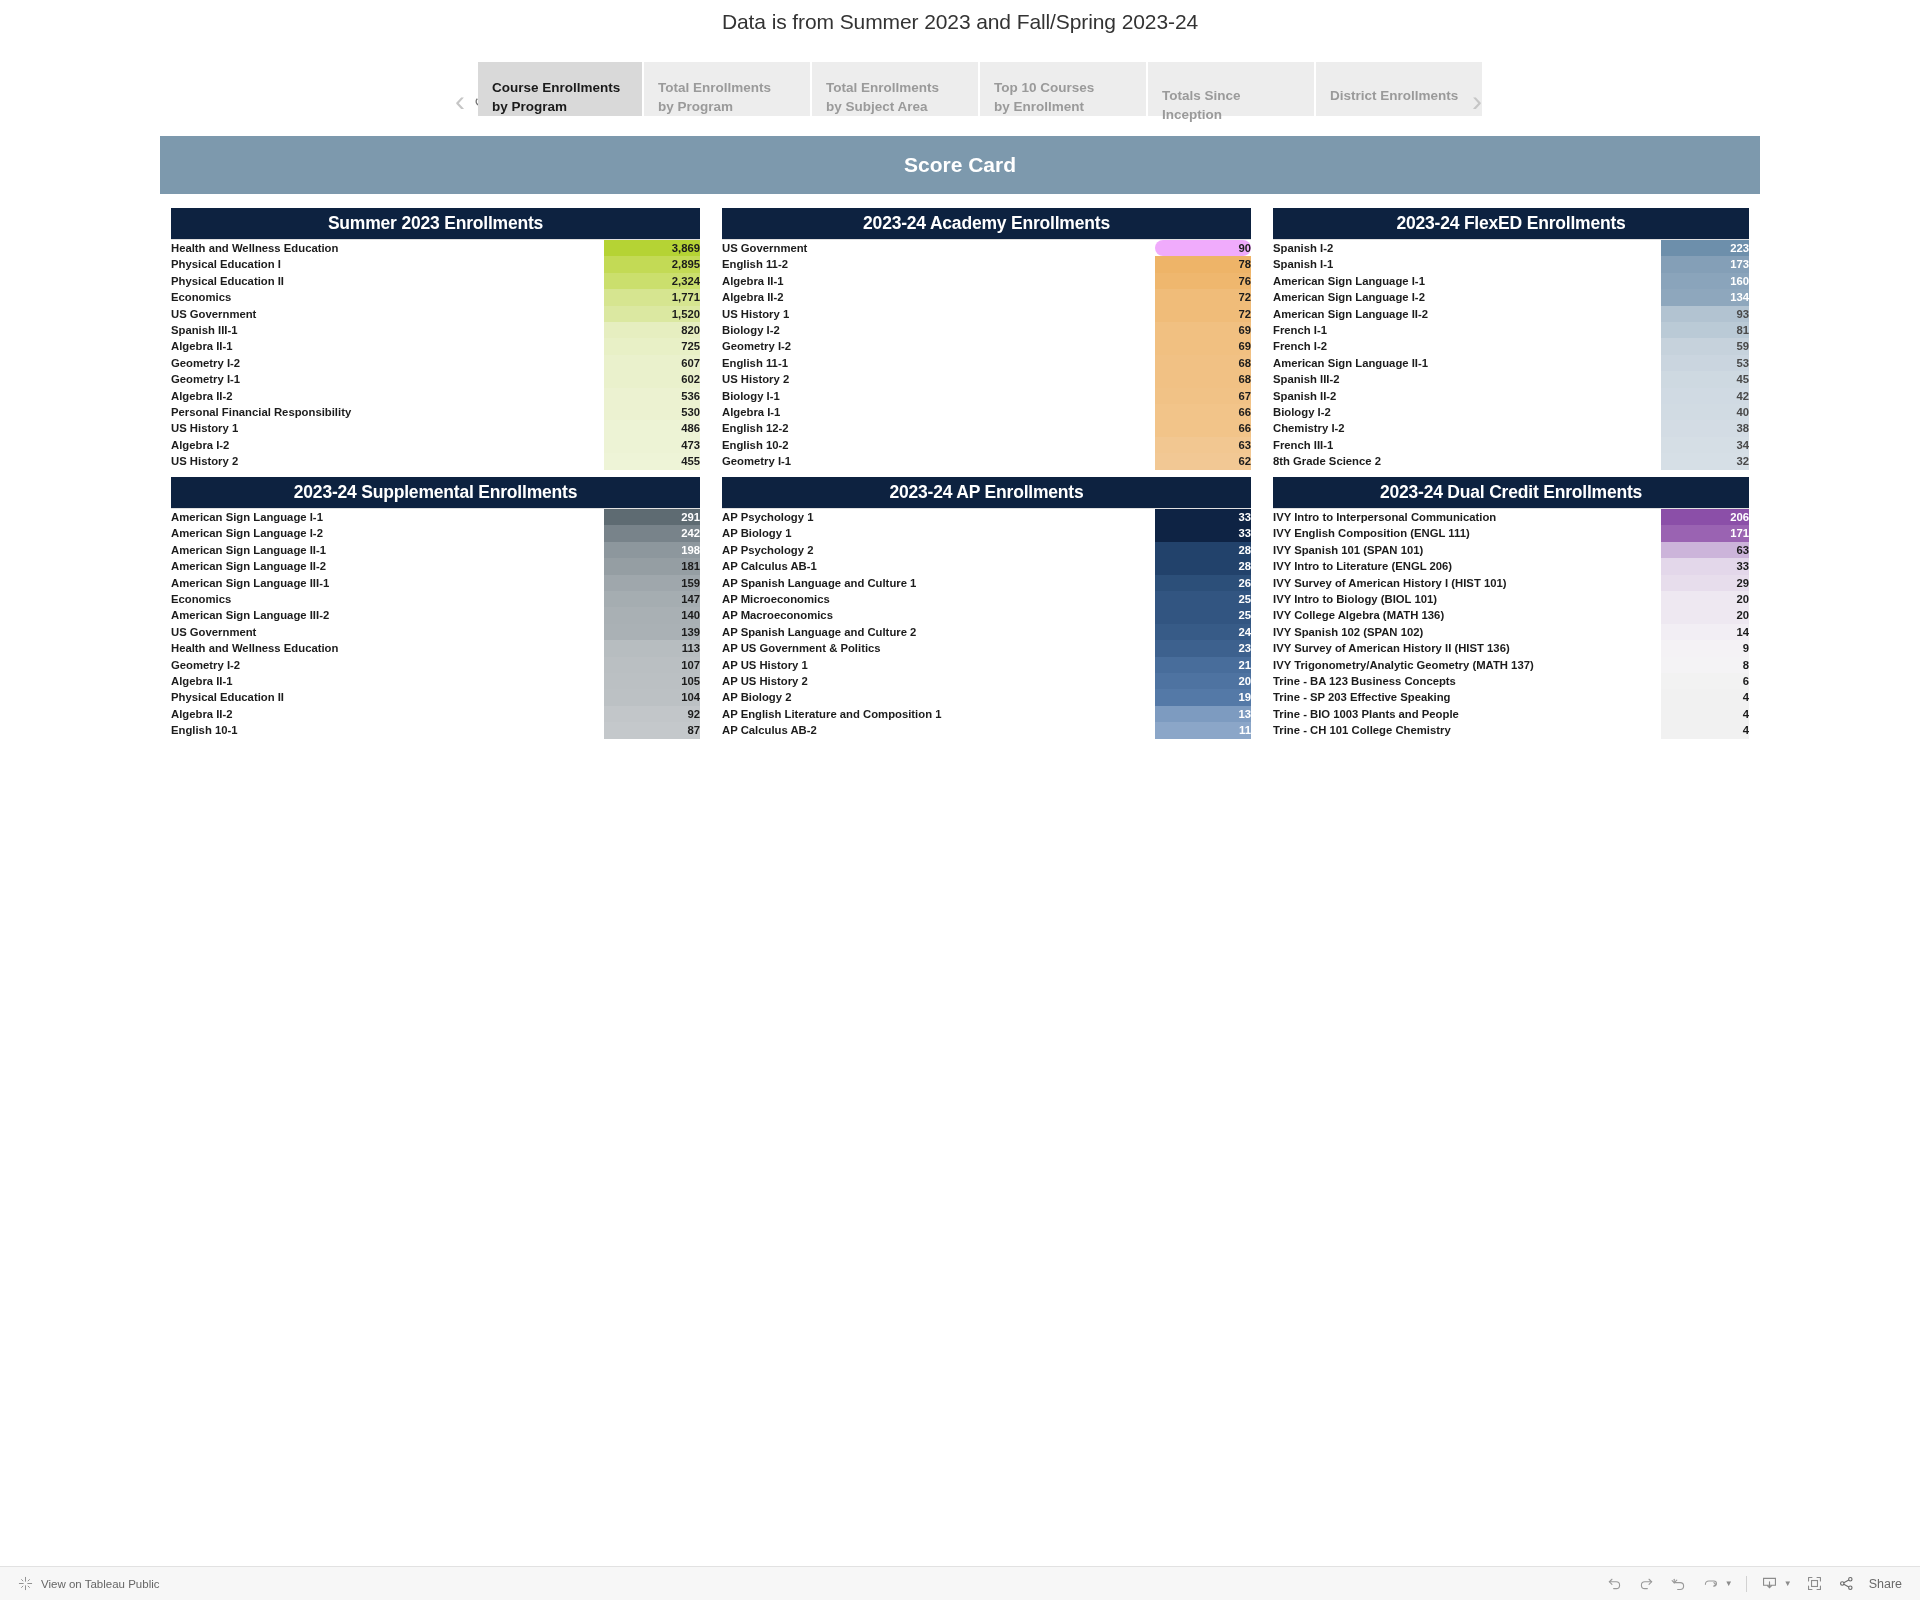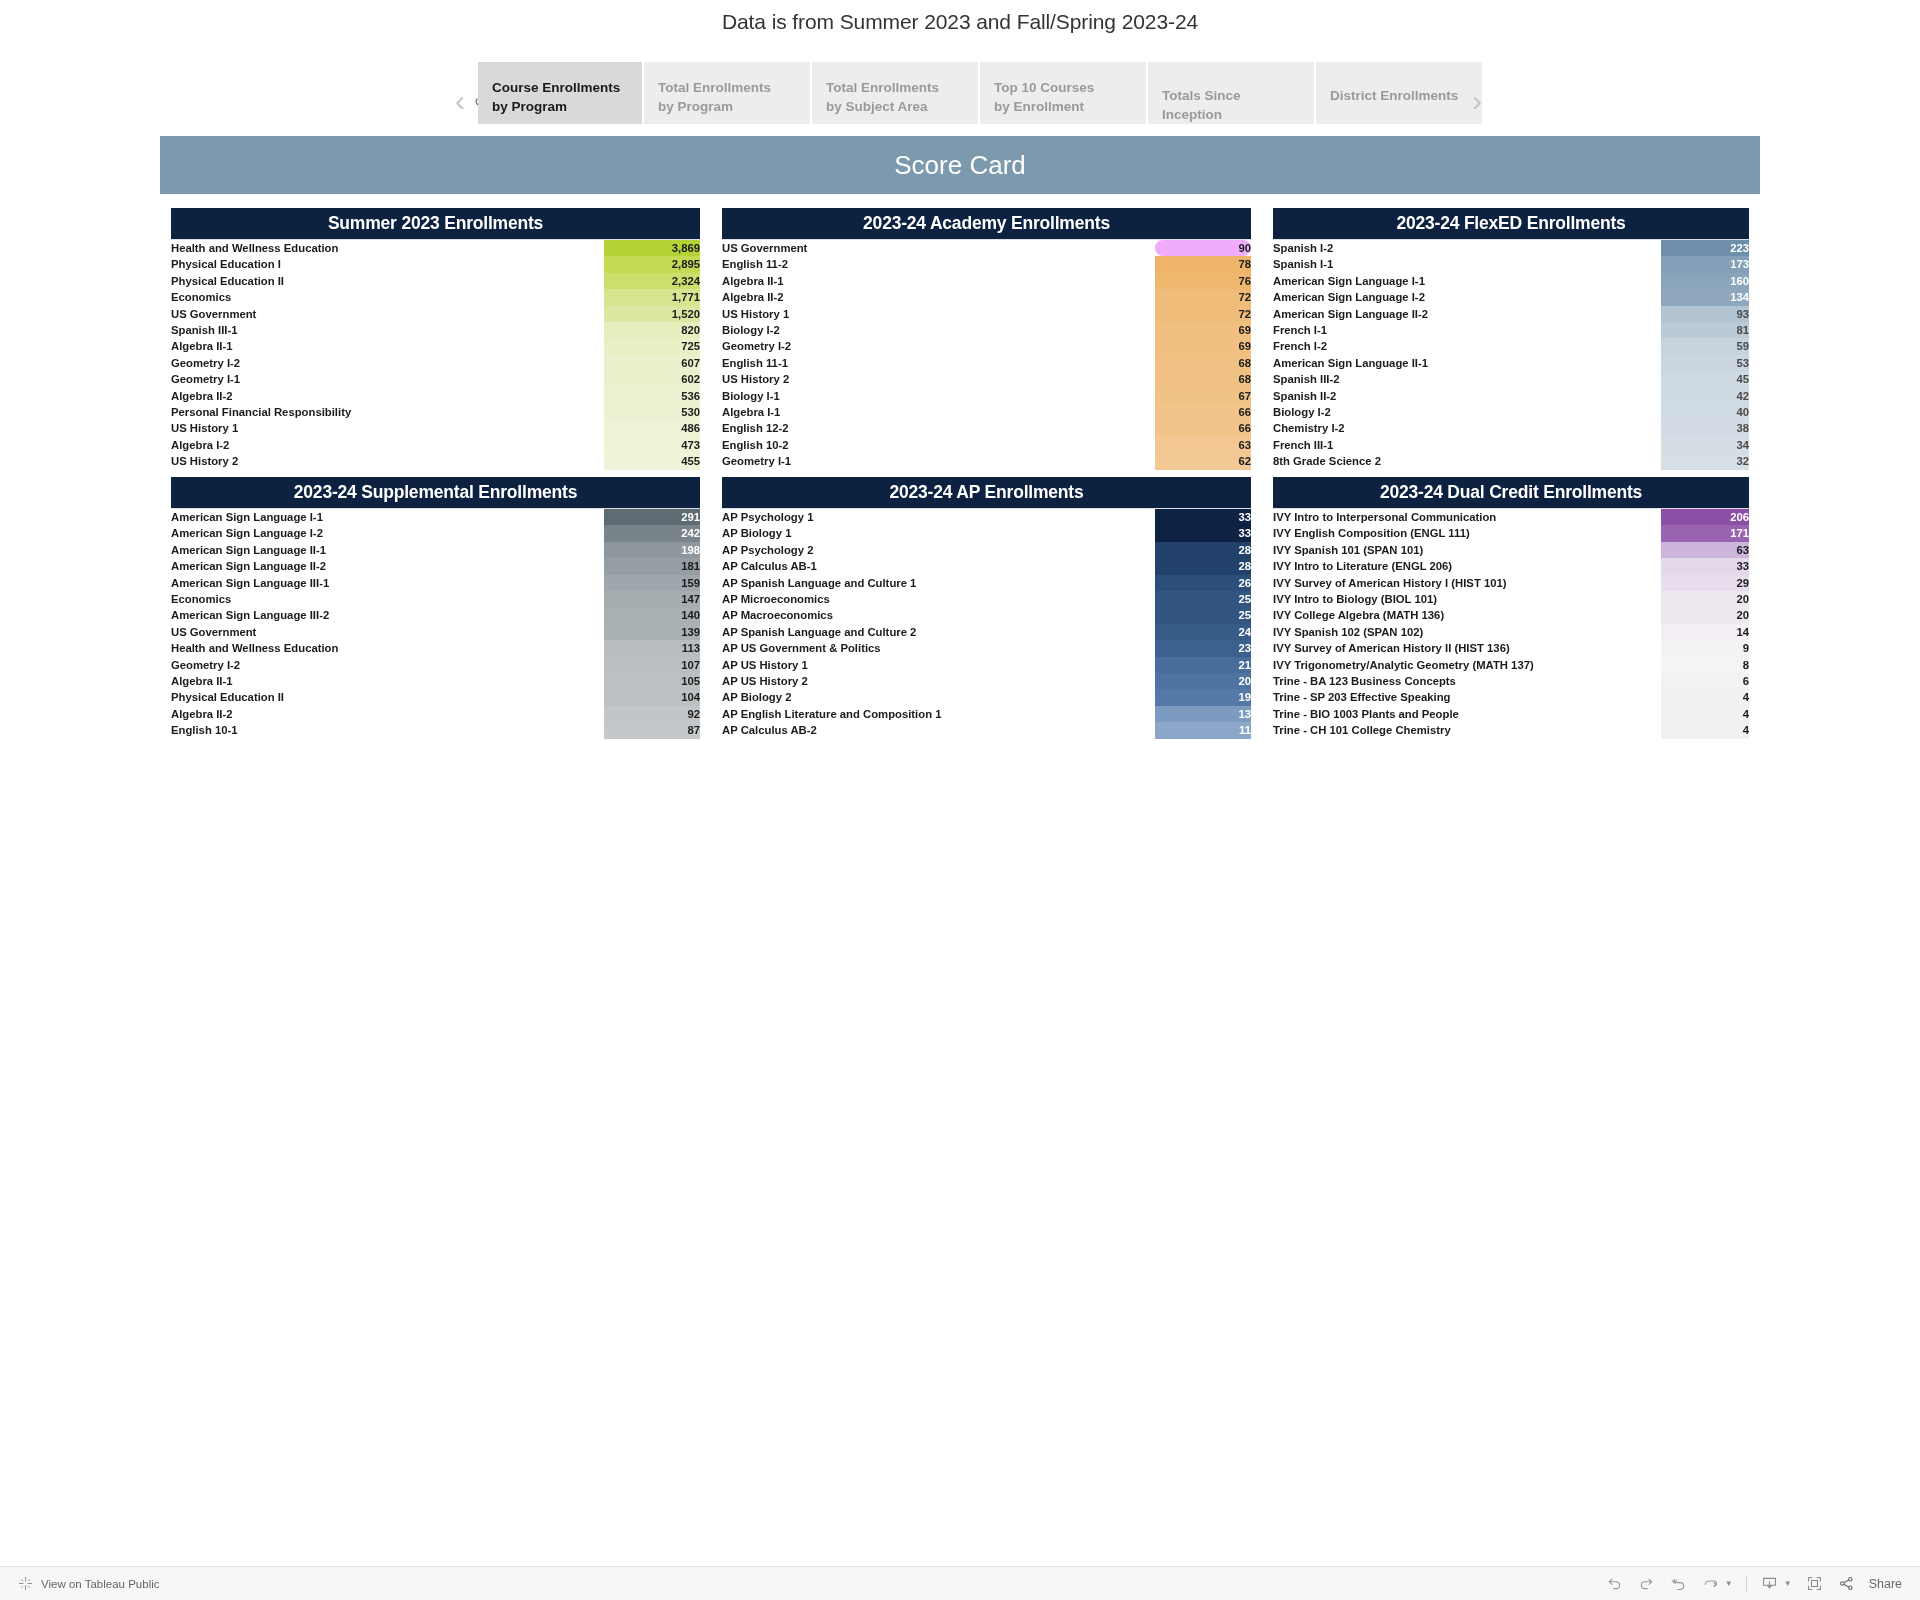--- a/index.html
+++ b/index.html
@@ -27,21 +27,21 @@
     height: 78px;
     margin-top: 16px;
   }
   .tabs-wrap {
     position: absolute;
     left: 478px;
     top: 12px;
     display: flex;
     align-items: stretch;
     gap: 2px;
-    height: 62px;
+    height: 54px;
   }
   .tab {
     background: #ededed;
     padding: 17px 14px 0 14px;
     font-size: 13.5px;
     font-weight: bold;
     color: #9a9a9a;
     line-height: 18.5px;
     white-space: pre-line;
     cursor: pointer;
@@ -86,22 +86,22 @@
   .revert-a { left: 474px; top: 44px; }
   .revert-b { left: 1297px; top: 44px; }
 
   
   .scorecard-banner {
     margin: 8px auto 0 auto;
     width: 1600px;
     height: 58px;
     background: #7d99ad;
     color: #ffffff;
-    font-size: 26px;
-    font-weight: normal;
+    font-size: 21px;
+    font-weight: bold;
     display: flex;
     align-items: center;
     justify-content: center;
   }
 
   
   .panel-grid {
     width: 1600px;
     margin: 14px auto 0 auto;
     display: grid;

